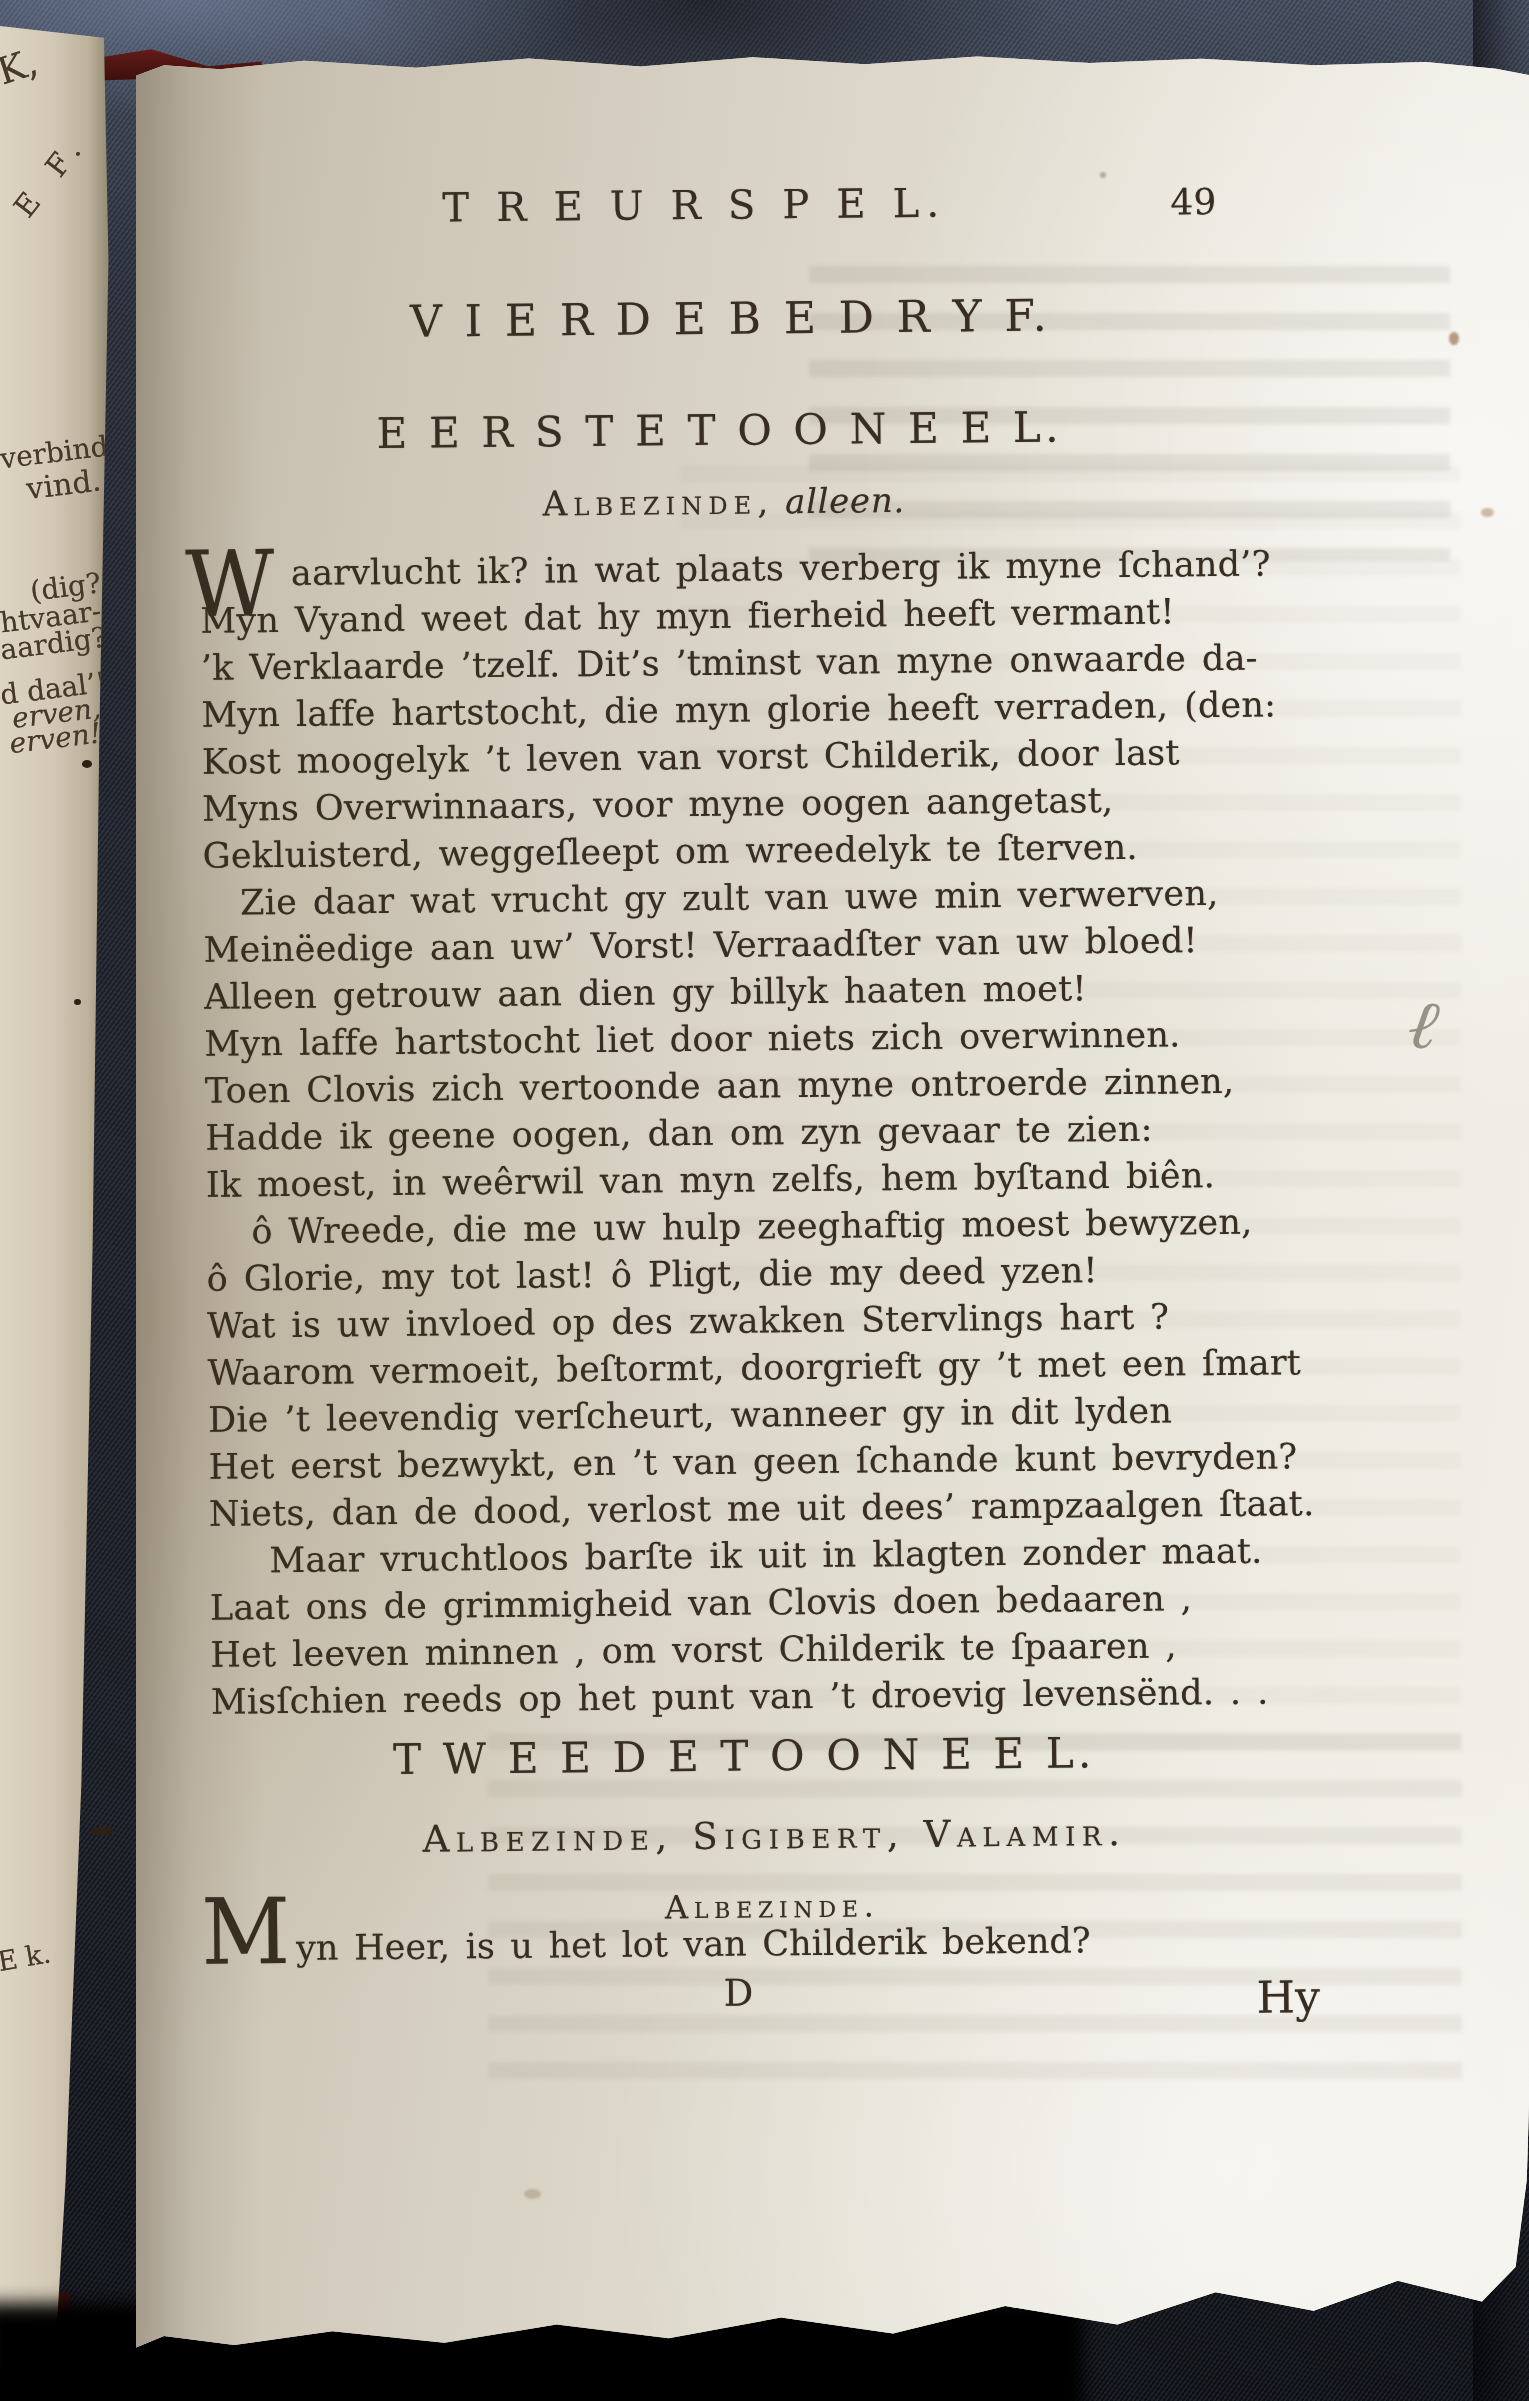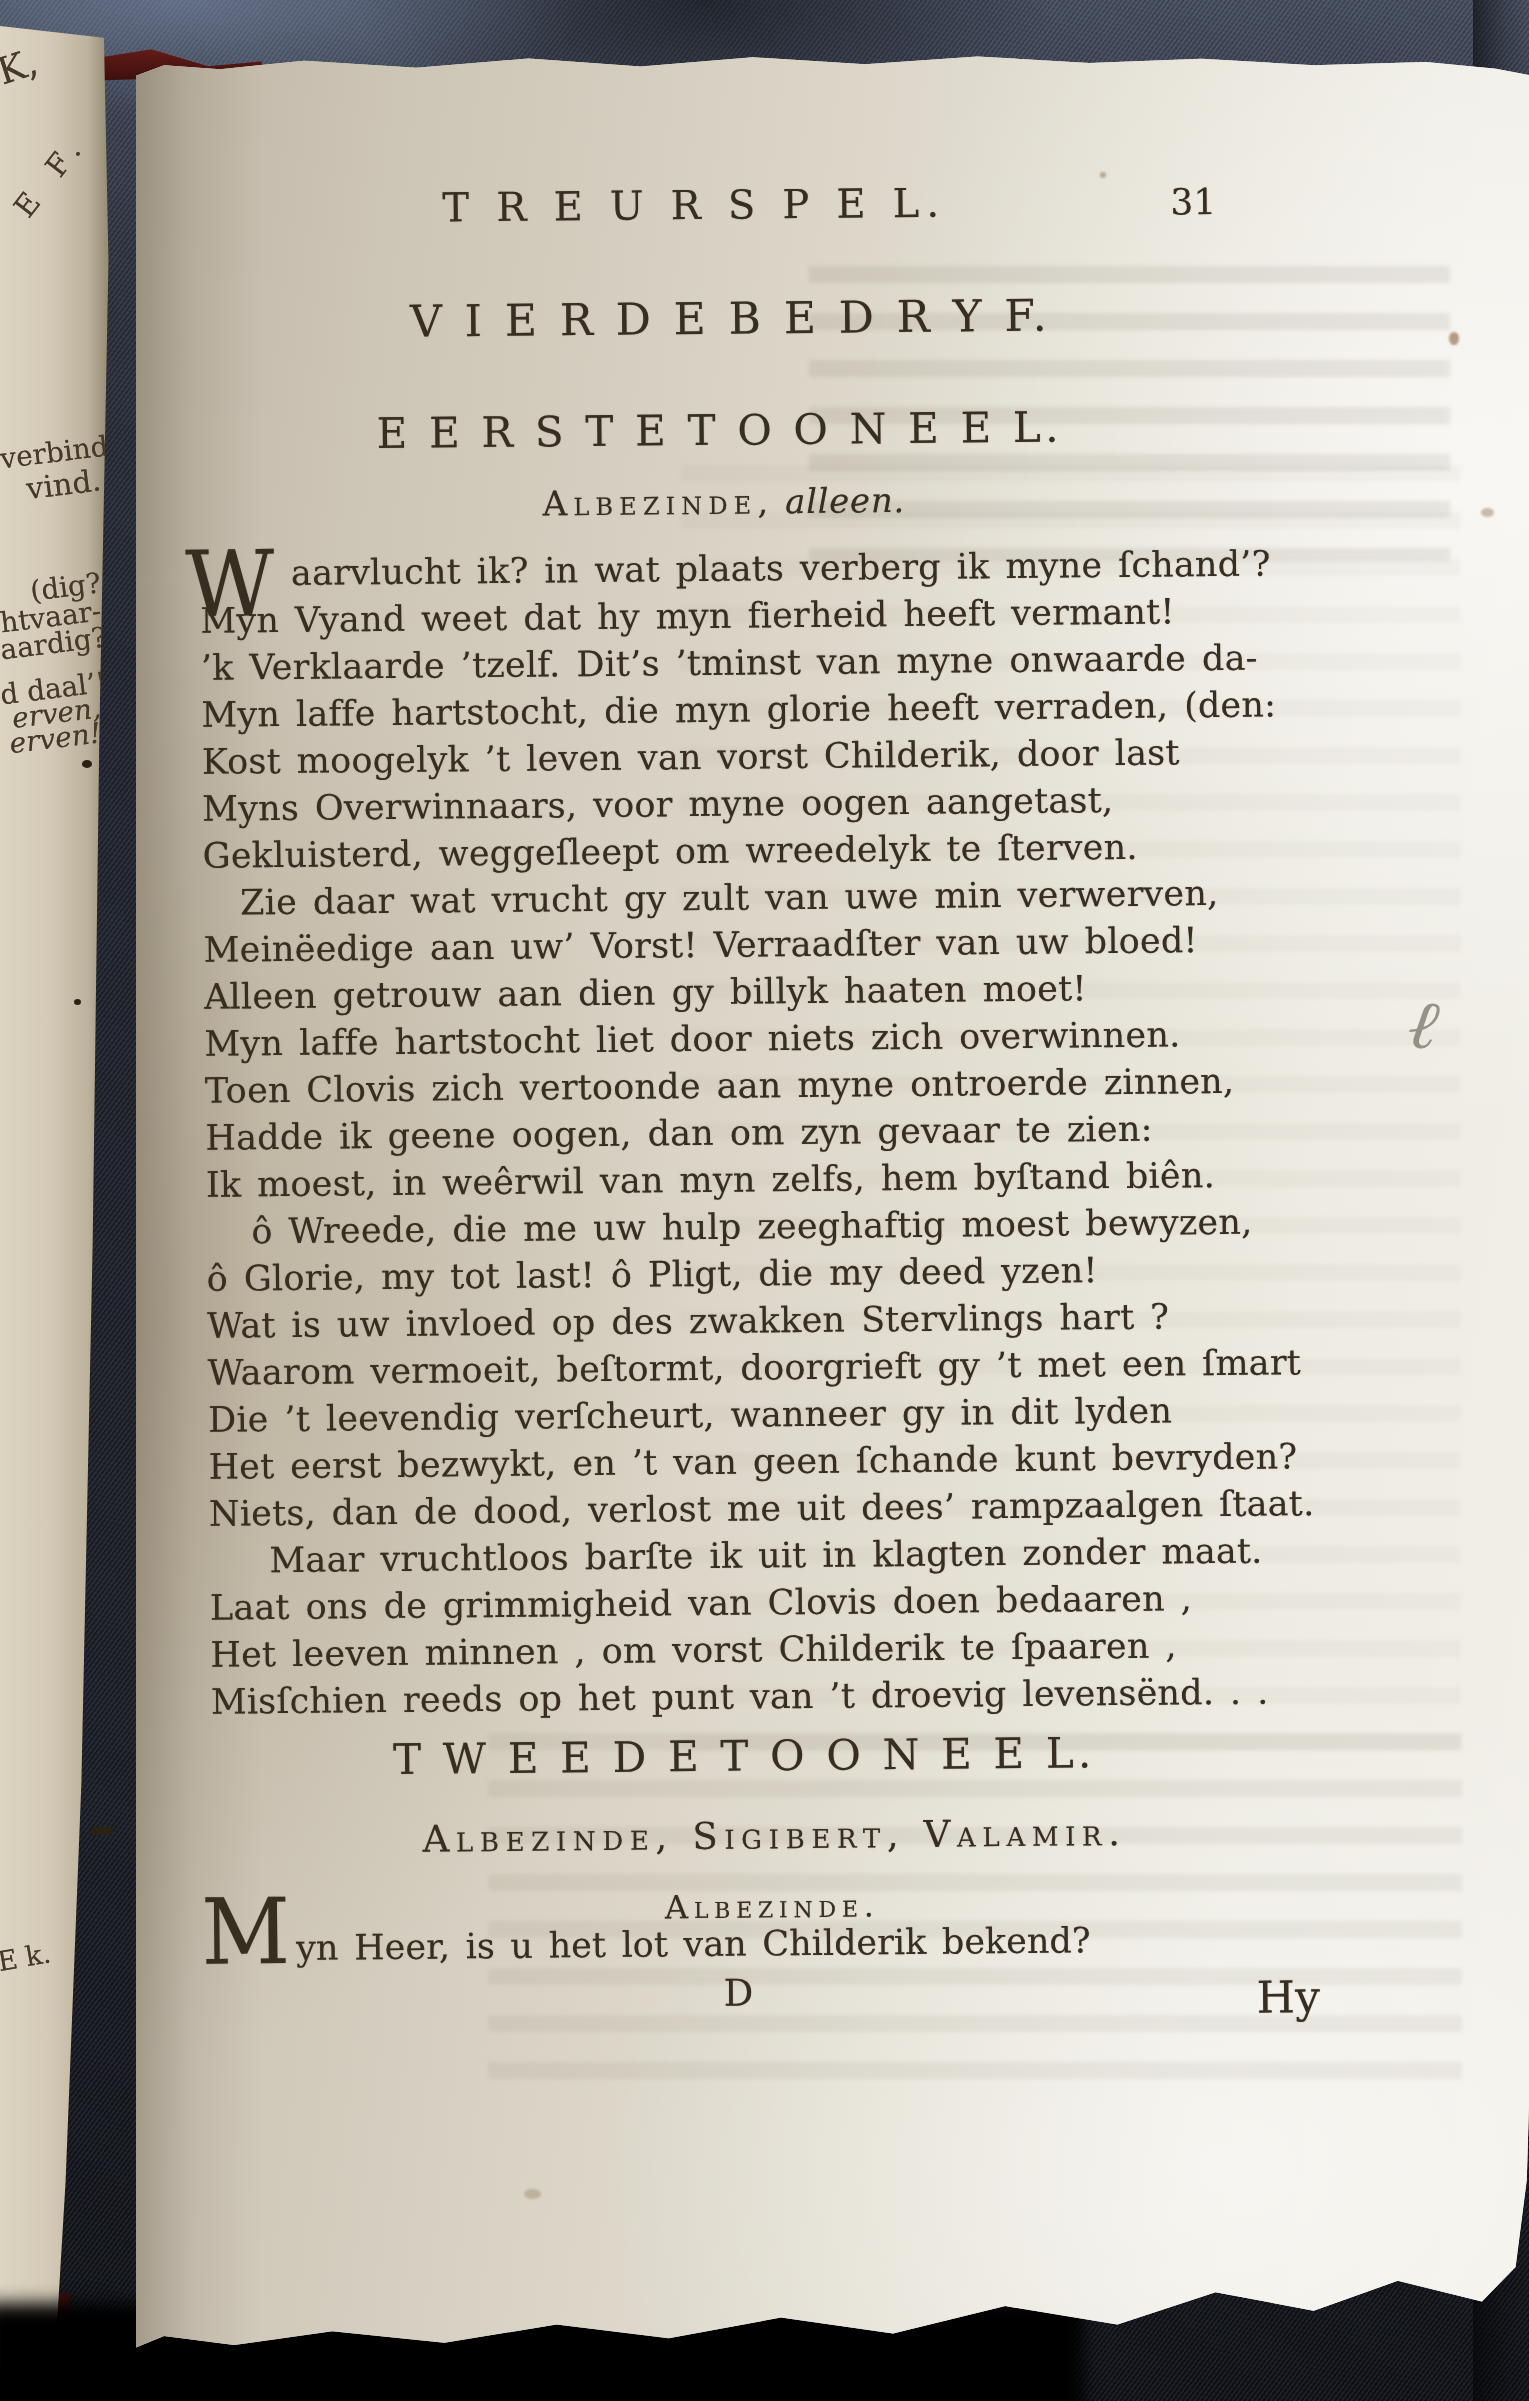--- a/index.html
+++ b/index.html
@@ -156,21 +156,21 @@
   <div class="floor-shadow"></div>
   <div class="right-shade"></div>
 
   <div class="page">
     <div class="ghost ghost1"></div>
     <div class="ghost ghost2"></div>
     <div class="ghost ghost3"></div>
 
     <div class="content">
       <div class="caps-head running-head ink">T R E U R S P E L.</div>
-      <div class="page-number ink">31</div>
+      <div class="page-number ink">49</div>
 
       <div class="caps-head act-heading ink">V I E R D E   B E D R Y F.</div>
       <div class="caps-head scene1-heading ink">E E R S T E   T O O N E E L.</div>
 
       <div class="direction1 ink"><span class="sc">Albezinde,</span>&nbsp;<span class="it">alleen.</span></div>
 
       <div class="dropcap dropcap-w ink">W</div>
 
       <div class="poem ink">
         <div class="pad-cap">aarvlucht ik? in wat plaats verberg ik myne ſchand’?</div>

